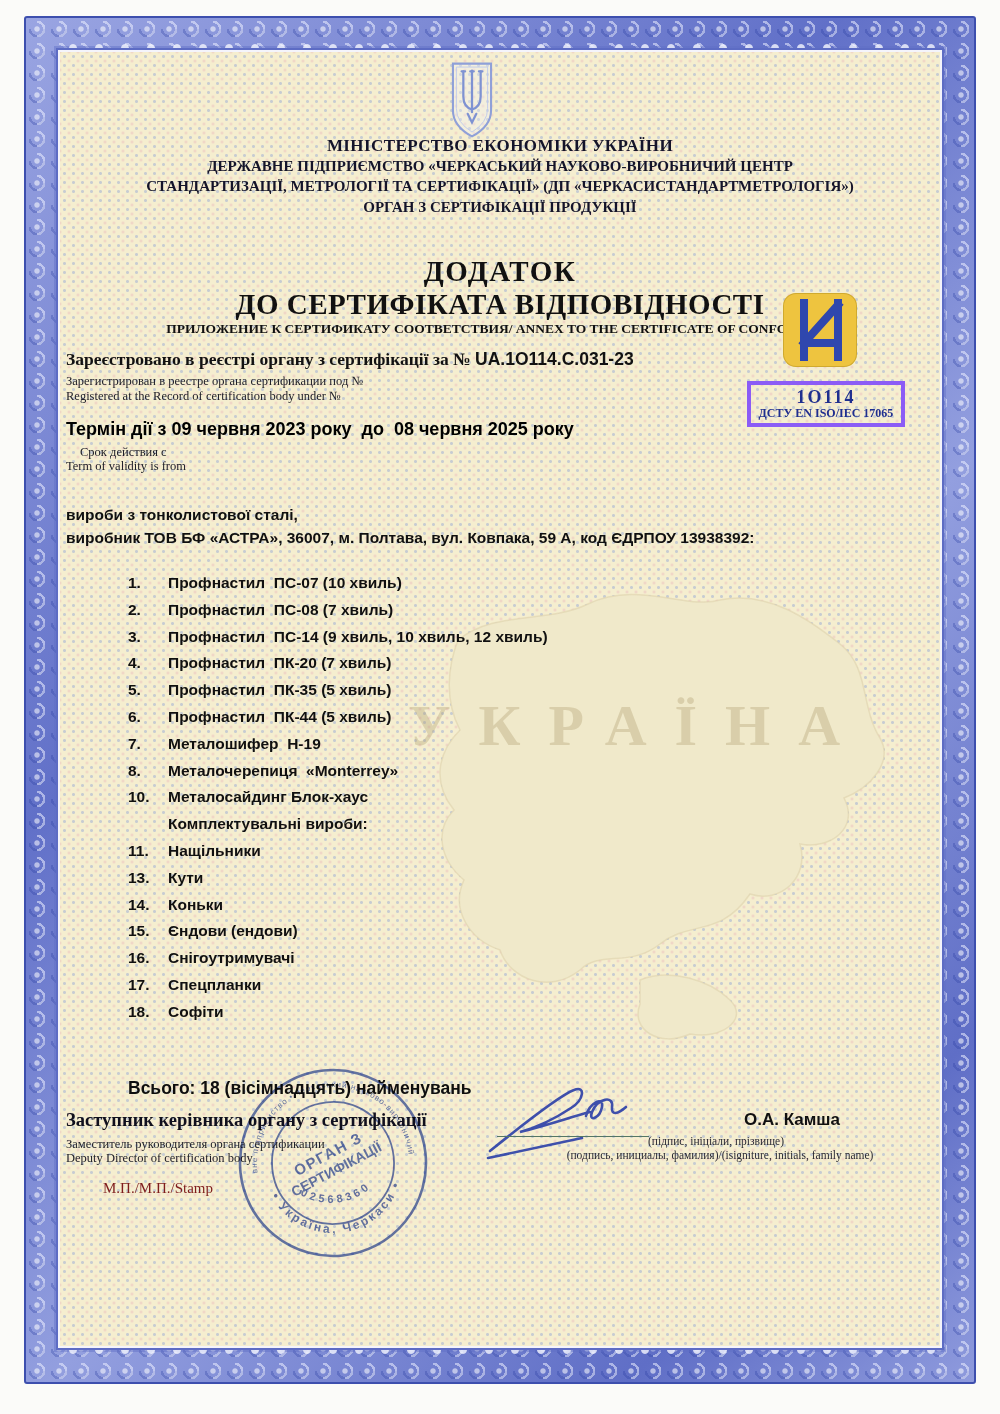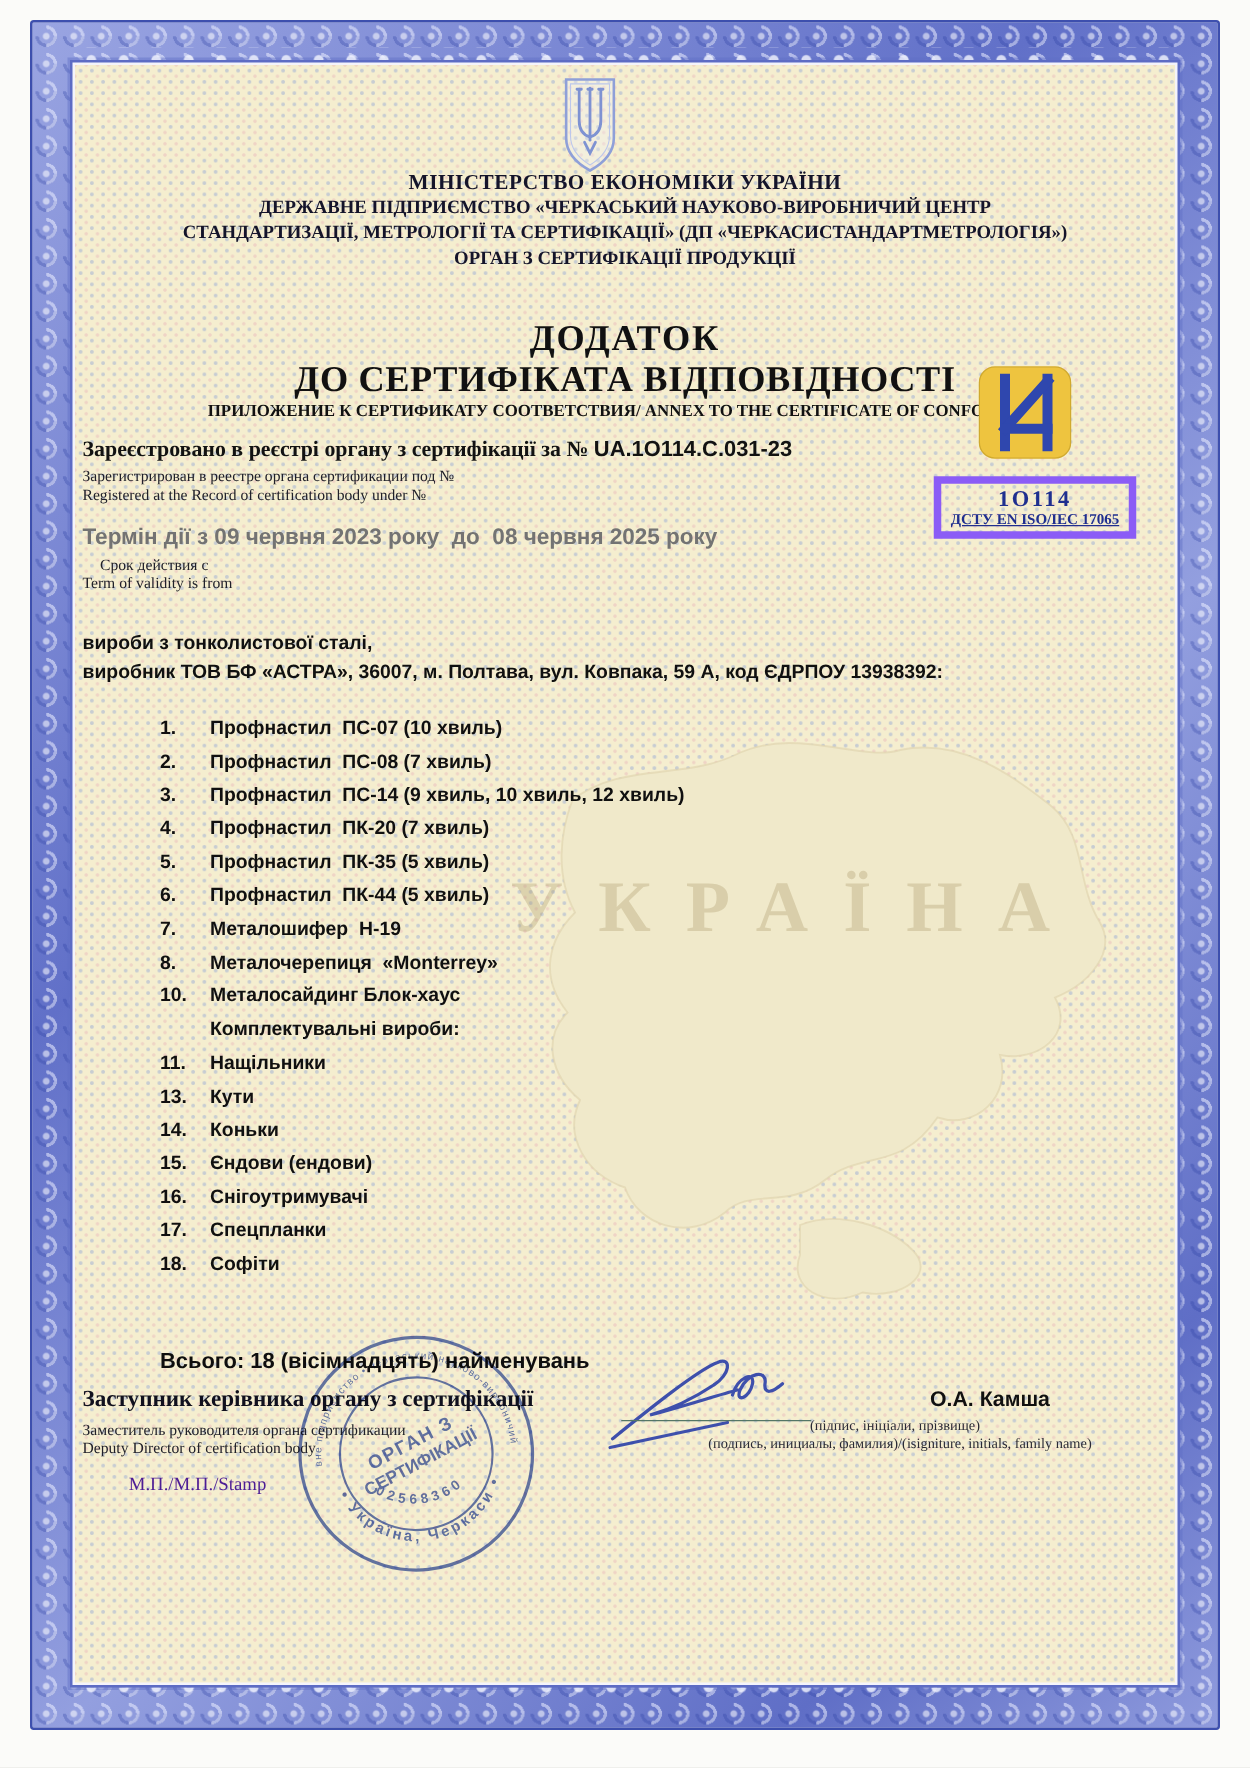--- a/index.html
+++ b/index.html
@@ -39,47 +39,47 @@
 
   .t1{top:255px;font-size:29px;color:#111;letter-spacing:1.5px;}
   .t2{top:288px;font-size:29px;color:#111;letter-spacing:.5px;}
   .sub{top:321px;font-size:13.5px;color:#111;}
 
   .reg1{left:66px;top:349px;font-size:17.5px;color:#121212;}
   .reg1 .num{font-family:"Liberation Sans",sans-serif;}
   .reg2{left:66px;top:374px;font-size:12.5px;color:#20202a;}
   .reg3{left:66px;top:389px;font-size:12.5px;color:#20202a;}
 
-  .val1{left:66px;top:419px;font-size:18px;color:#737373;}
+  .val1{left:66px;top:419px;font-size:18px;color:#000000;}
   .val2{left:66px;top:445px;font-size:12.5px;color:#20202a;margin-left:14px;}
   .val3{left:66px;top:459px;font-size:12.5px;color:#20202a;}
 
   .intro1{left:66px;top:506px;font-size:15.5px;color:#101010;}
   .intro2{left:66px;top:529px;font-size:15.5px;color:#101010;}
 
   .items{left:128px;top:570px;width:740px;font-size:15.5px;line-height:26.8px;color:#101010;}
   .items .num{display:inline-block;width:40px;}
   .total{left:128px;top:1078px;font-size:17.5px;color:#0e0e0e;}
 
   .post1{left:66px;top:1110px;font-size:18.5px;color:#10101e;}
   .post2{left:66px;top:1137px;font-size:12.5px;color:#20202a;}
   .post3{left:66px;top:1151px;font-size:12.5px;color:#20202a;}
-  .mp{left:103px;top:1180px;font-size:15px;color:#4c1d95;}
+  .mp{left:103px;top:1180px;font-size:15px;color:#7f1d1d;}
 
   .sig-line{left:497px;top:1136px;width:152px;height:1.4px;background:#547666;z-index:3;}
   .name{left:707px;top:1110px;width:170px;text-align:center;font-size:17px;color:#101010;}
   .cap1{left:560px;top:1135px;width:312px;text-align:center;font-size:11.5px;color:#2a2a35;}
   .cap2{left:518px;top:1149px;width:404px;text-align:center;font-size:11.5px;color:#2a2a35;}
 
   .mark{left:783px;top:293px;width:74px;height:74px;border-radius:13px;background:#eec43f;
         box-shadow:inset 0 0 0 1px rgba(120,90,0,.25);}
-  .codebox{left:747px;top:381px;width:150px;height:38px;border:6px solid #8b5cf6;
+  .codebox{left:747px;top:381px;width:150px;height:38px;border:4px solid #8b5cf6;
         display:flex;flex-direction:column;align-items:center;justify-content:center;color:#1f2f8f;}
   .codebox .c1{font-size:18px;font-weight:bold;letter-spacing:2px;line-height:18px;}
-  .codebox .c2{font-size:12px;font-weight:bold;line-height:14px;text-decoration:underline;}
+  .codebox .c2{font-size:12px;font-weight:bold;line-height:14px;}
 
   .wm-map{left:388px;top:548px;z-index:1;}
   .wm-text{left:408px;top:692px;font-size:58px;font-weight:bold;letter-spacing:28px;
            color:rgba(172,155,108,.34);z-index:1;white-space:nowrap;}
   .sig-svg{left:486px;top:1080px;z-index:3;}
   .stamp-svg{left:233px;top:1063px;z-index:3;mix-blend-mode:multiply;}
   .emblem{left:446px;top:60px;}
 </style>
 </head>
 <body>

